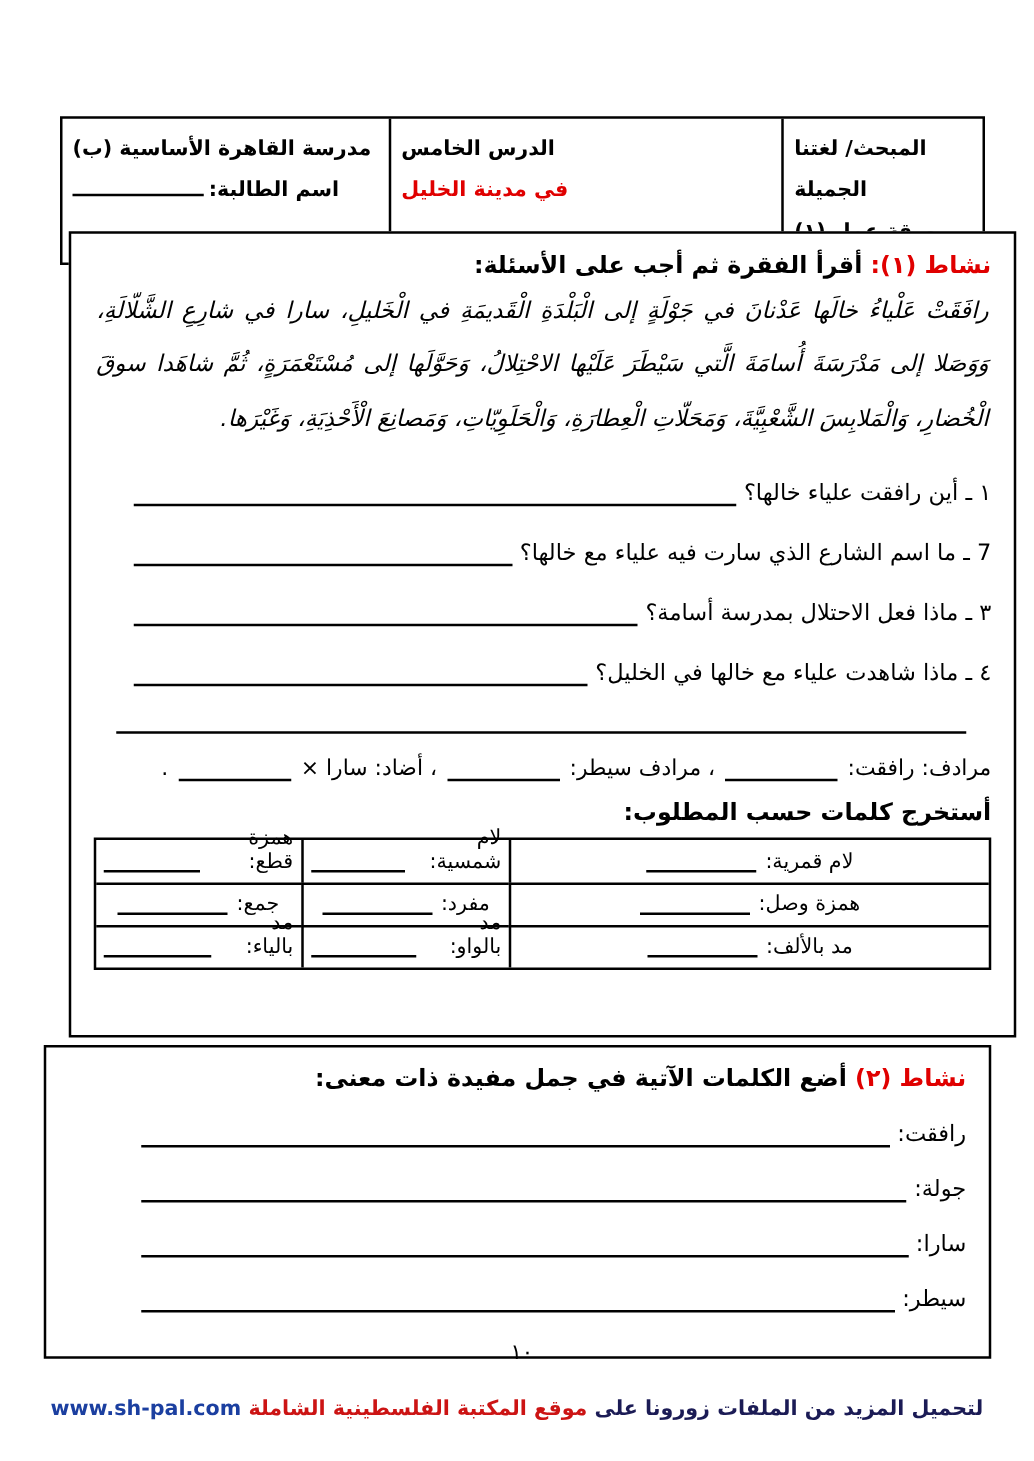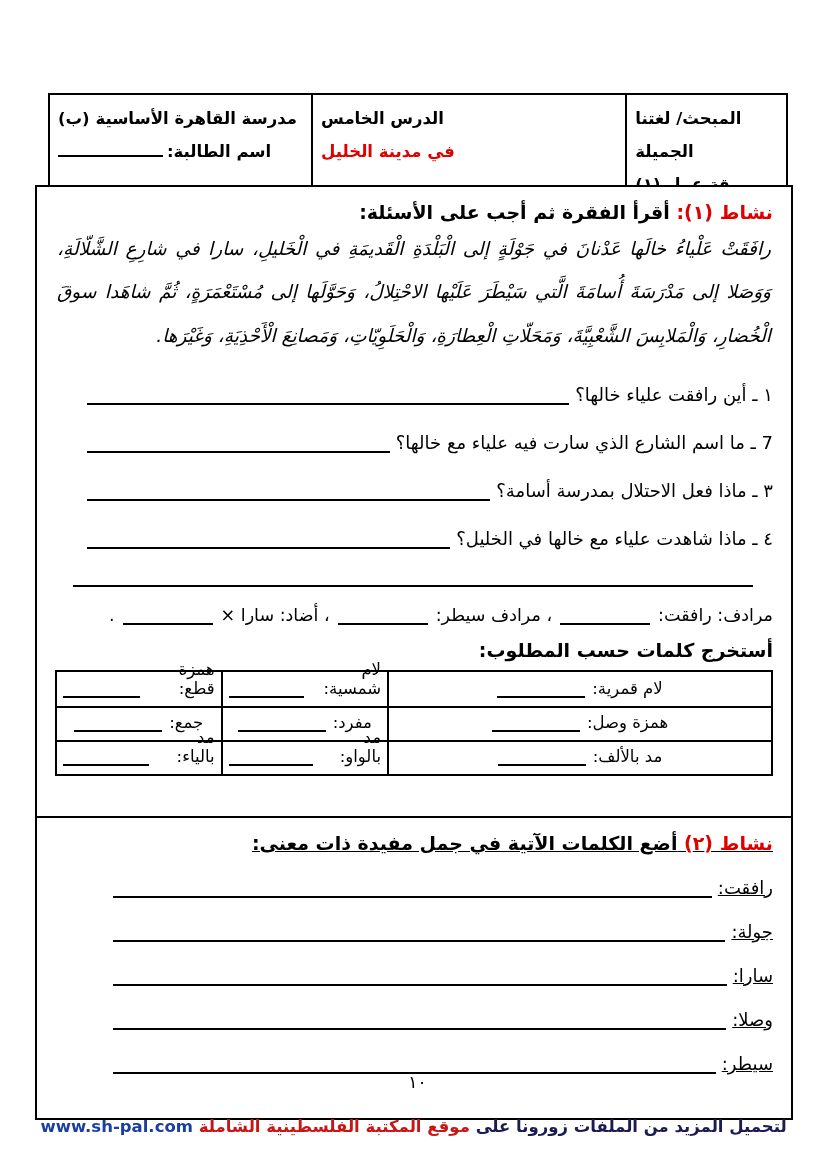--- a/index.html
+++ b/index.html
@@ -21,22 +21,22 @@
   .lesson-sub{color:#e00000;}
   .student-line{white-space:nowrap;}
   .student-blank{
     display:inline-block;width:105px;border-bottom:2.5px solid #000;height:4px;vertical-align:baseline;margin-right:4px;
   }
   
   .box{
     position:absolute;left:35px;width:758px;border:2.5px solid #000;
     box-sizing:border-box;padding:8px 18px 6px;background:#fff;overflow:hidden;
   }
-  .box1{top:185px;height:645px;}
-  .box2{top:816px;height:304px;text-decoration:underline;}
+  .box1{top:185px;height:645px;margin-left:20px;}
+  .box2{top:836px;height:251px;}
   .act-title{font-size:19px;font-weight:bold;margin:6px 0 4px;}
   .act-badge{color:#e00000;}
   .paragraph{
     font-size:18.5px;line-height:2.35;text-align:justify;margin:4px 2px 2px;font-style:italic;
   }
   .q-row{display:flex;align-items:flex-end;font-size:18px;margin-top:24px;padding-left:32px;}
   .q-label{white-space:nowrap;padding-left:6px;}
   .q-blank{flex:1 1 auto;border-bottom:2px solid #000;height:22px;}
   .full-line{border-bottom:2.5px solid #000;height:30px;margin:6px 20px 0 18px;}
   .vocab-row{display:flex;align-items:flex-end;font-size:17.5px;margin-top:18px;white-space:nowrap;}
@@ -178,24 +178,20 @@
   </div>
   <div class="word-row">
     <span class="word-label">جولة:</span>
     <span class="word-blank"></span>
   </div>
   <div class="word-row">
     <span class="word-label">سارا:</span>
     <span class="word-blank"></span>
   </div>
   <div class="word-row">
-    <span class="word-label">وصلا:</span>
-    <span class="word-blank"></span>
-  </div>
-  <div class="word-row">
     <span class="word-label">سيطر:</span>
     <span class="word-blank"></span>
   </div>
 </div>
 
 <div class="page-number">١٠</div>
 
 <div class="site-footer">
   <span class="f-dark">لتحميل المزيد من الملفات زورونا على</span>
   <span class="f-red">موقع المكتبة الفلسطينية الشاملة</span>

